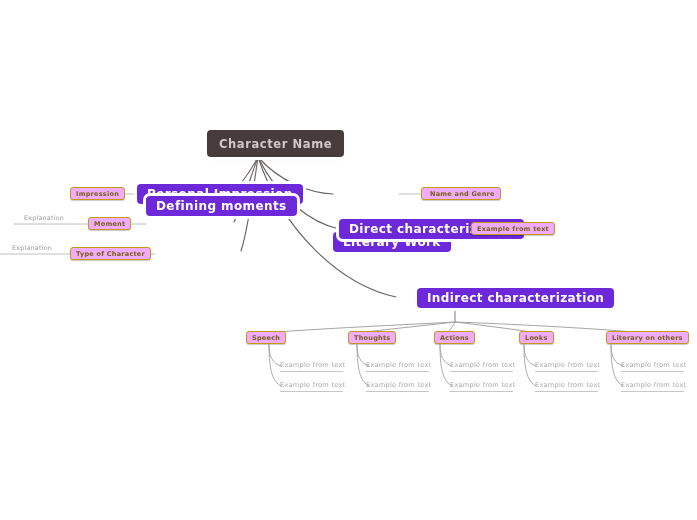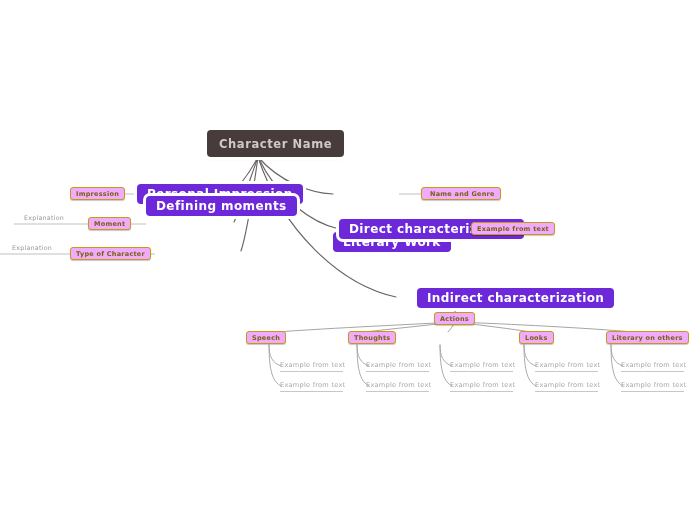--- a/index.html
+++ b/index.html
@@ -188,21 +188,21 @@
   <div class="node pill-node" style="left:471px; top:222px;">Example from text</div>
 
   <div class="edge-label" style="left:24px; top:214px;">Explanation</div>
 
   <div class="edge-label" style="left:12px; top:244px;">Explanation</div>
 
   <div class="node pill-node" style="left:246px; top:331px;">Speech</div>
 
   <div class="node pill-node" style="left:348px; top:331px;">Thoughts</div>
 
-  <div class="node pill-node" style="left:434px; top:312px;text-align:right;">Actions</div>
+  <div class="node pill-node" style="left:434px; top:331px;text-align:right;">Actions</div>
 
   <div class="node pill-node" style="left:519px; top:331px;">Looks</div>
 
   <div class="node pill-node" style="left:606px; top:331px;">Literary on others</div>
 
   <div class="leaf-node" style="left:280px; top:361px; width:63px;">Example from text</div>
   <div class="leaf-node" style="left:280px; top:381px; width:63px;">Example from text</div>
 
   <div class="leaf-node" style="left:366px; top:361px; width:63px;">Example from text</div>
   <div class="leaf-node" style="left:366px; top:381px; width:63px;">Example from text</div>

